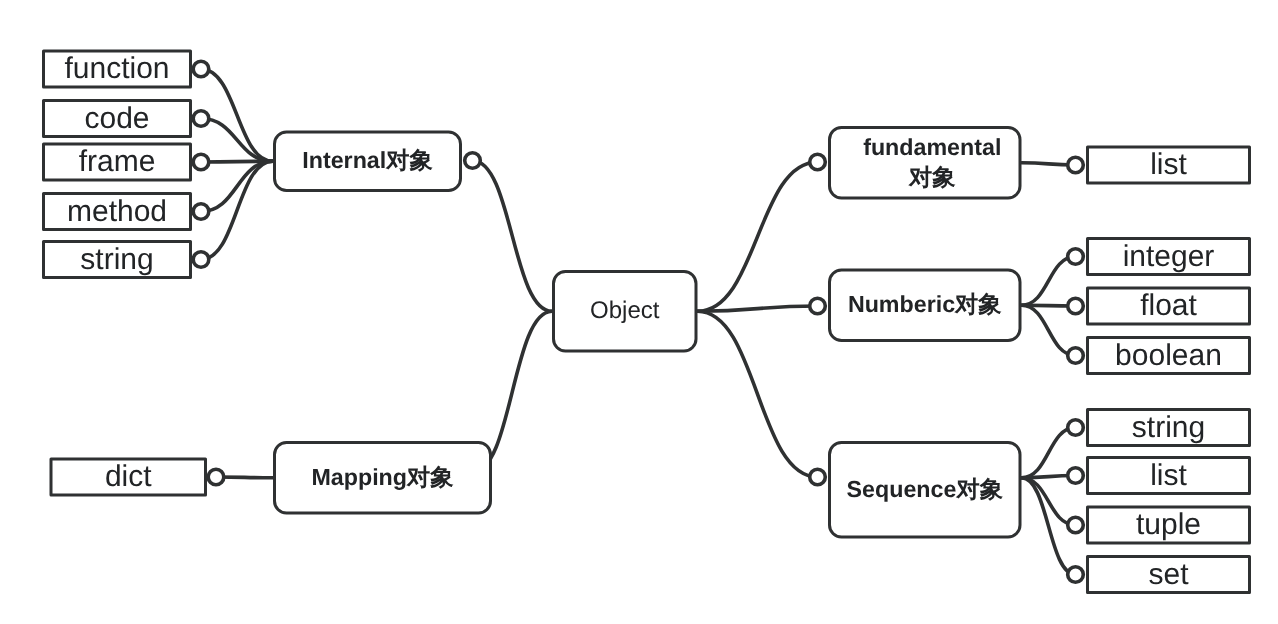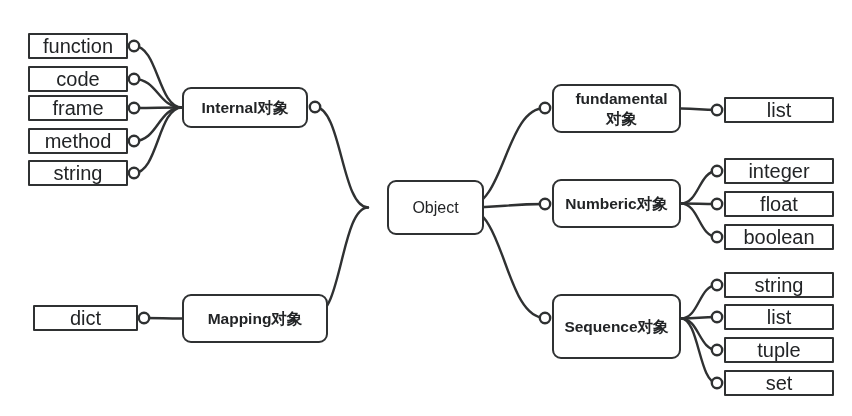--- a/index.html
+++ b/index.html
@@ -152,17 +152,17 @@
       </div>
       <div class="node leaf" style="left: 724px; top: 304px; width: 110px; height: 26px;">
         <span>list</span>
       </div>
       <div class="node leaf" style="left: 724px; top: 337px; width: 110px; height: 26px;">
         <span>tuple</span>
       </div>
       <div class="node leaf" style="left: 724px; top: 370px; width: 110px; height: 26px;">
         <span>set</span>
       </div>
-      <div class="node root" style="left: 368px; top: 180px; width: 97px; height: 55px; margin-left: 19px;">
+      <div class="node root" style="left: 368px; top: 180px; width: 97px; height: 55px;">
         <span>Object</span>
       </div>
     </div>
 </div>
 
 </body></html>

